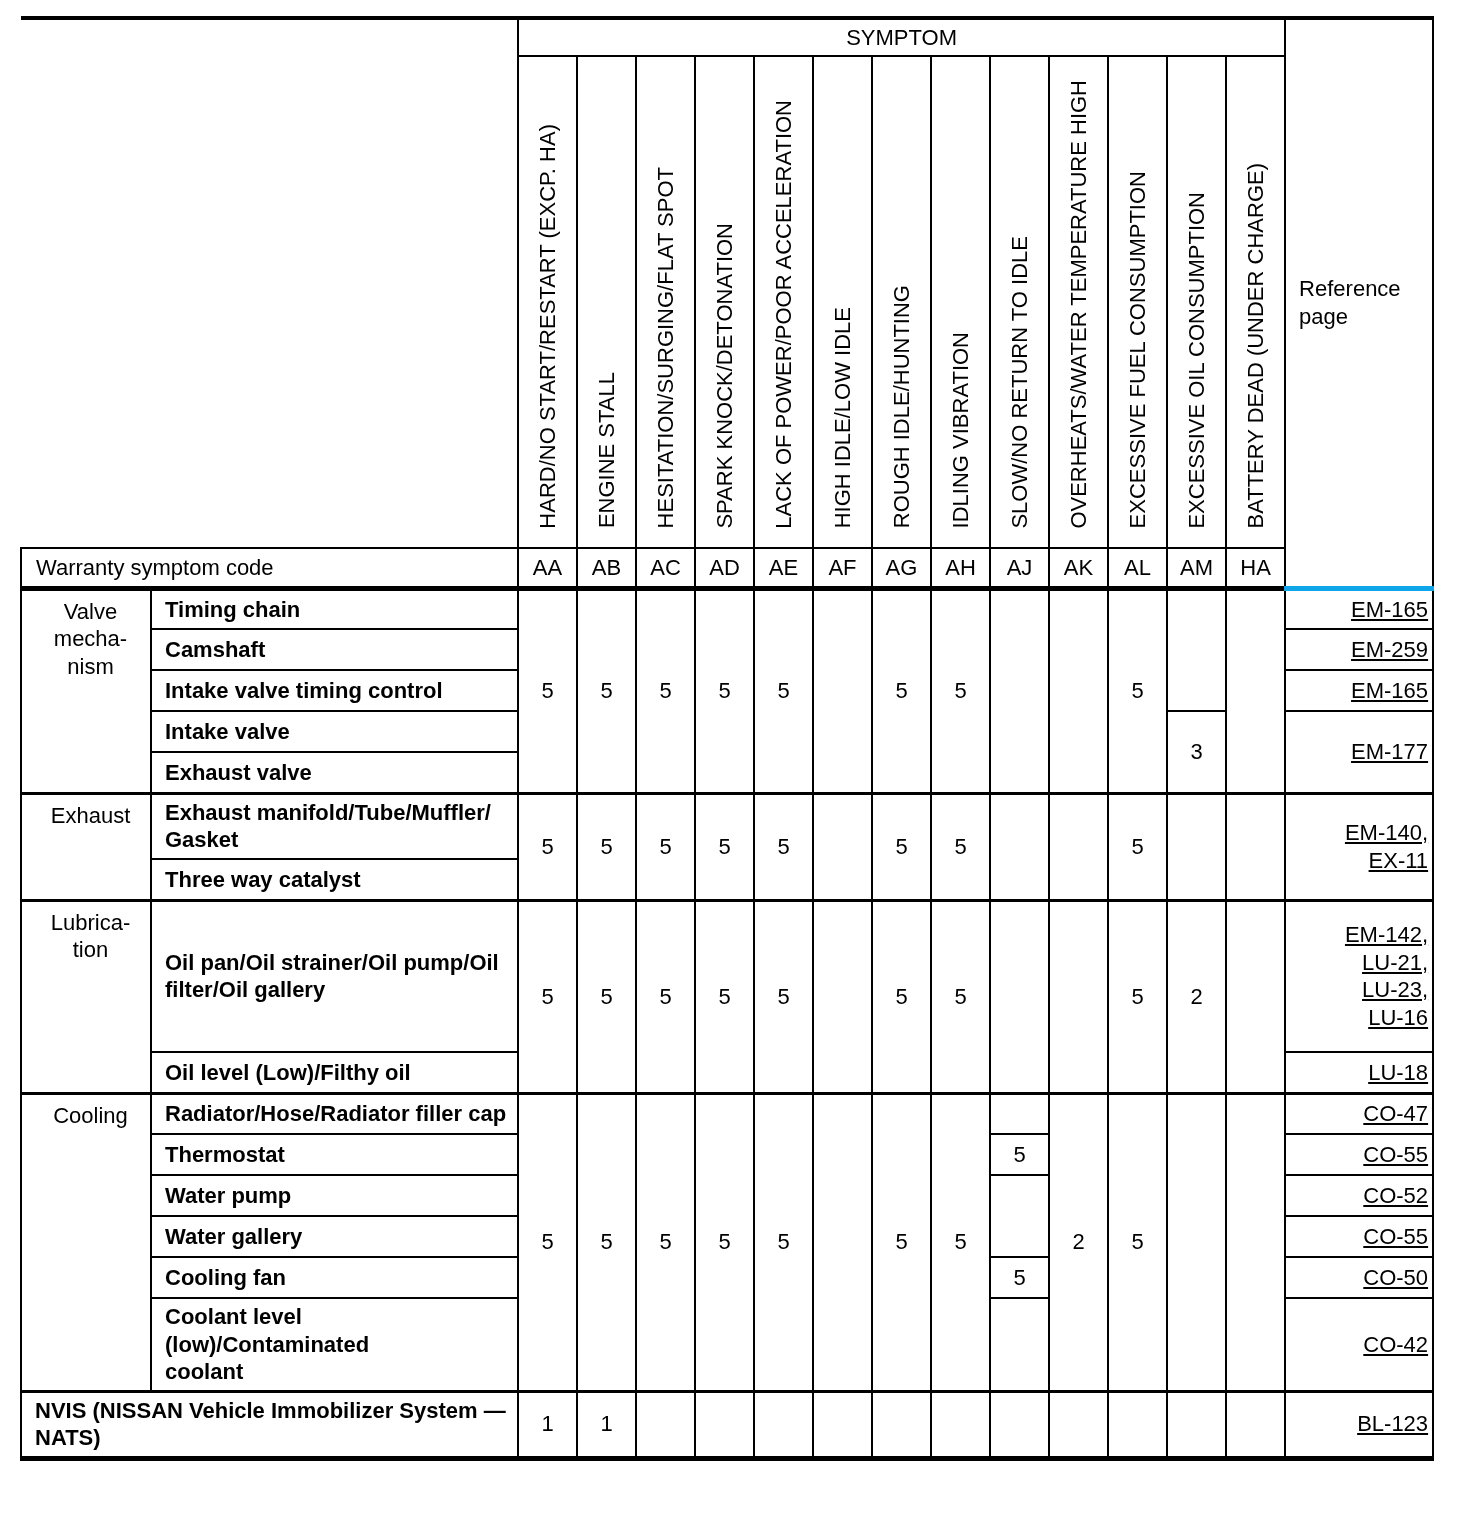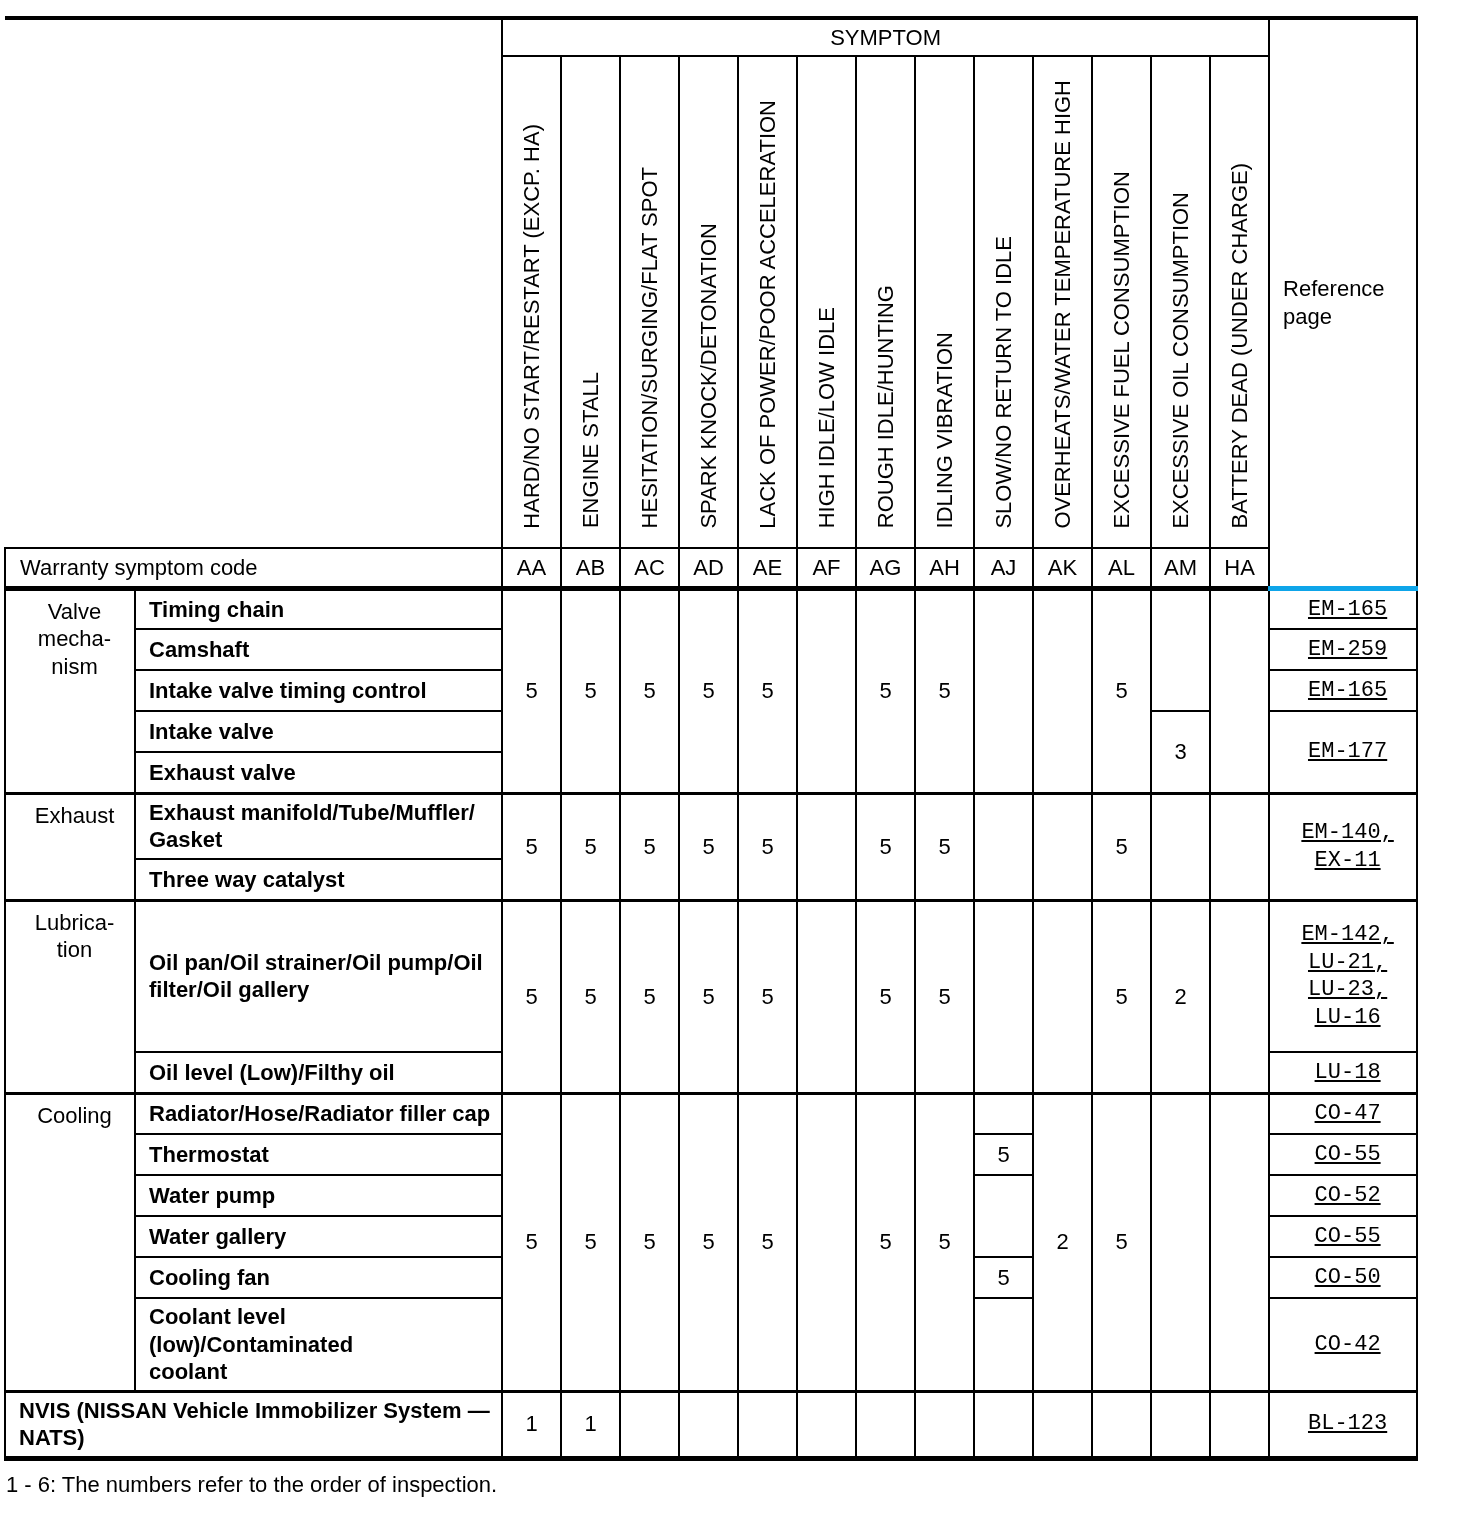--- a/index.html
+++ b/index.html
@@ -1,21 +1,21 @@
 <!DOCTYPE html>
 <html><head>
 <meta charset="utf-8">
 <style>
   html,body{margin:0;padding:0;}
   body{
     width:1472px;height:1516px;background:#ffffff;color:#000;
     font-family:"Liberation Sans","DejaVu Sans",sans-serif;
     font-size:22px;line-height:1.25;
   }
-  .page{padding:16px 24px 0 4px;}
+  .page{padding:16px 24px 0 20px;}
   table.diag{border-collapse:collapse;table-layout:fixed;width:1412px;}
   .diag td{border:2px solid #000;vertical-align:middle;padding:0;overflow:hidden;}
   .c-system{width:130px}.c-item{width:367px}.c-sym{width:59px}.c-ref{width:148px}
   tr.h-symptom{height:38px}
   tr.h-rotated{height:492px}
   tr.h-warranty{height:40px}
   tr.h-row{height:41px}
   tr.h-row2{height:66px}
   tr.h-oilpan{height:152px}
   tr.h-nvis{height:54px}
@@ -24,21 +24,21 @@
   td.symptom-title{text-align:center;}
   td.ref-head{border-bottom:5px solid #0ea5e9;padding:0 6px 0 13px;}
   td.rot{vertical-align:bottom;text-align:center;padding:6px 0 12px;}
   .vtext{display:inline-block;writing-mode:vertical-rl;transform:rotate(180deg);white-space:nowrap;line-height:1;}
   tr.h-warranty > td{border-bottom:5px solid #000;margin-left:6px;}
   td.wlabel{text-align:left;padding-left:14px;}
   td.code{text-align:center;}
   td.num{text-align:center;}
   td.system{vertical-align:top;text-align:center;padding:7px 4px 0 13px;white-space:pre-line;}
   td.item{text-align:left;padding:4px 8px 4px 13px;white-space:pre-line;font-weight:bold;}
-  td.refcell{text-align:center;padding:4px 4px 4px 13px;font-family:Liberation Mono, monospace;}
+  td.refcell{text-align:right;padding:4px 4px 4px 13px;}
   .link{text-decoration:underline;white-space:pre-line;}
   tr.g-top > td{border-top:3px solid #000;}
   tr.h-nvis > td{border-bottom:5px solid #000;}
   .footnote{margin-top:10px;padding-left:2px;}
 </style>
 </head>
 <body>
 
 <div class="page">
 <table class="diag">
@@ -249,14 +249,13 @@
   <td class="num"></td>
   <td class="num"></td>
   <td class="num"></td>
   <td class="num"></td>
   <td class="refcell"><span class="link">BL-123</span></td>
 </tr>
 
 </tbody>
 </table>
 
-<div class="footnote">1 - 6: The numbers refer to the order of inspection.</div>
 </div>
 
 </body></html>

